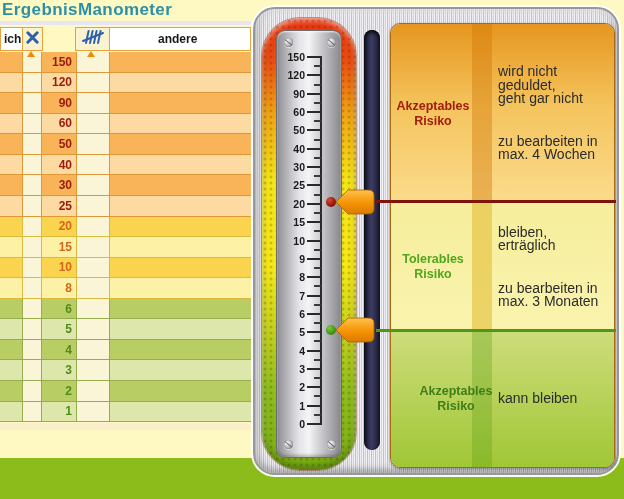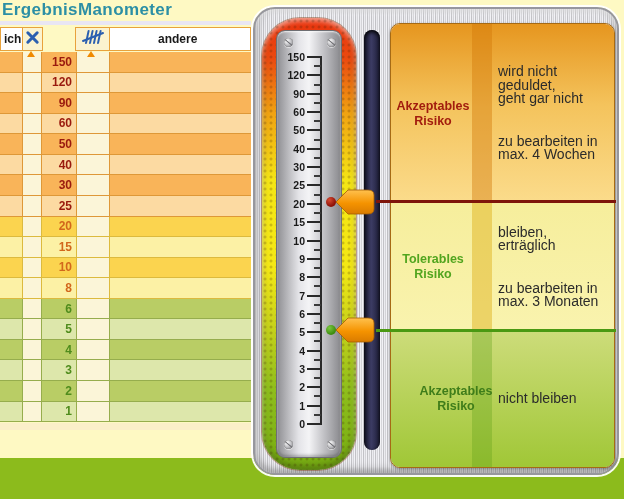--- a/index.html
+++ b/index.html
@@ -383,21 +383,21 @@
 erträglich</div>
           <div>zu bearbeiten in
 max. 3 Monaten</div>
         </div>
       </div>
       <div class="zone zone-3">
         <div class="zone-stripe"></div>
         <div class="zone-title">Akzeptables
 Risiko</div>
         <div class="zone-desc">
-          <div>nicht bleiben</div>
+          <div>kann bleiben</div>
         </div>
       </div>
     </div>
 
   <div class="threshold-line" style="top: 191.3px; background: rgb(126, 21, 10);"></div>
       <div class="pointer-dot" style="top: 187.8px; background: radial-gradient(circle at 35% 30%, rgb(216, 74, 48), rgb(142, 18, 8) 65%);"></div>
       <div class="pointer-arrow" style="top: 178.8px;"><svg width="40" height="28" viewBox="0 0 40 28">
           <defs>
             <linearGradient id="ag0" x1="0" y1="0" x2="0" y2="1">
               <stop offset="0" stop-color="#FFC14E"></stop>

